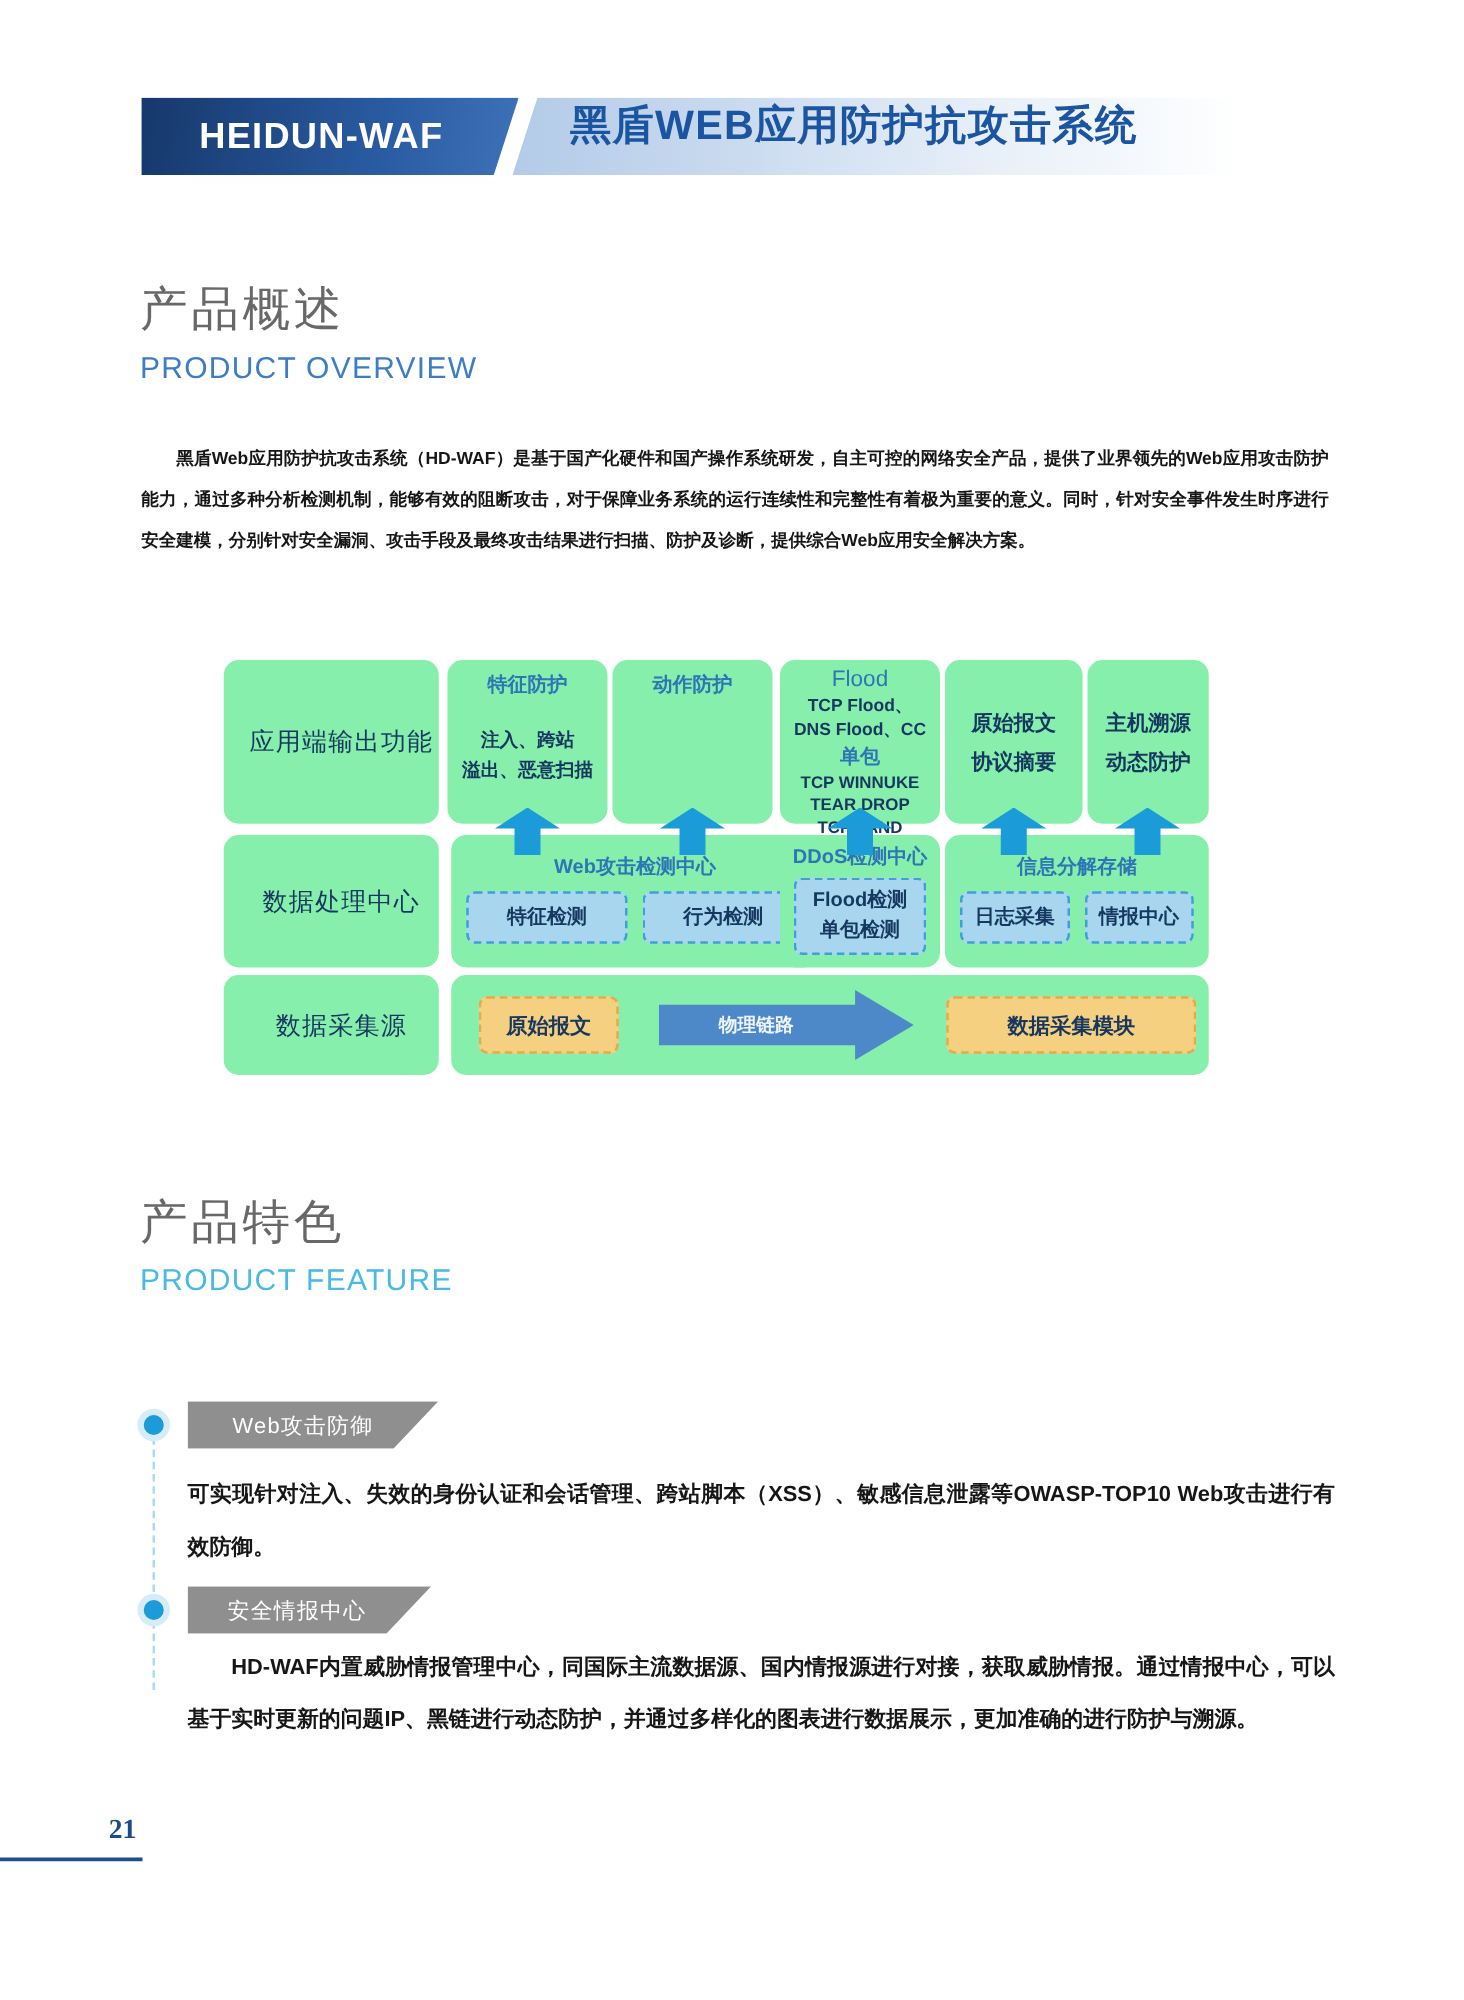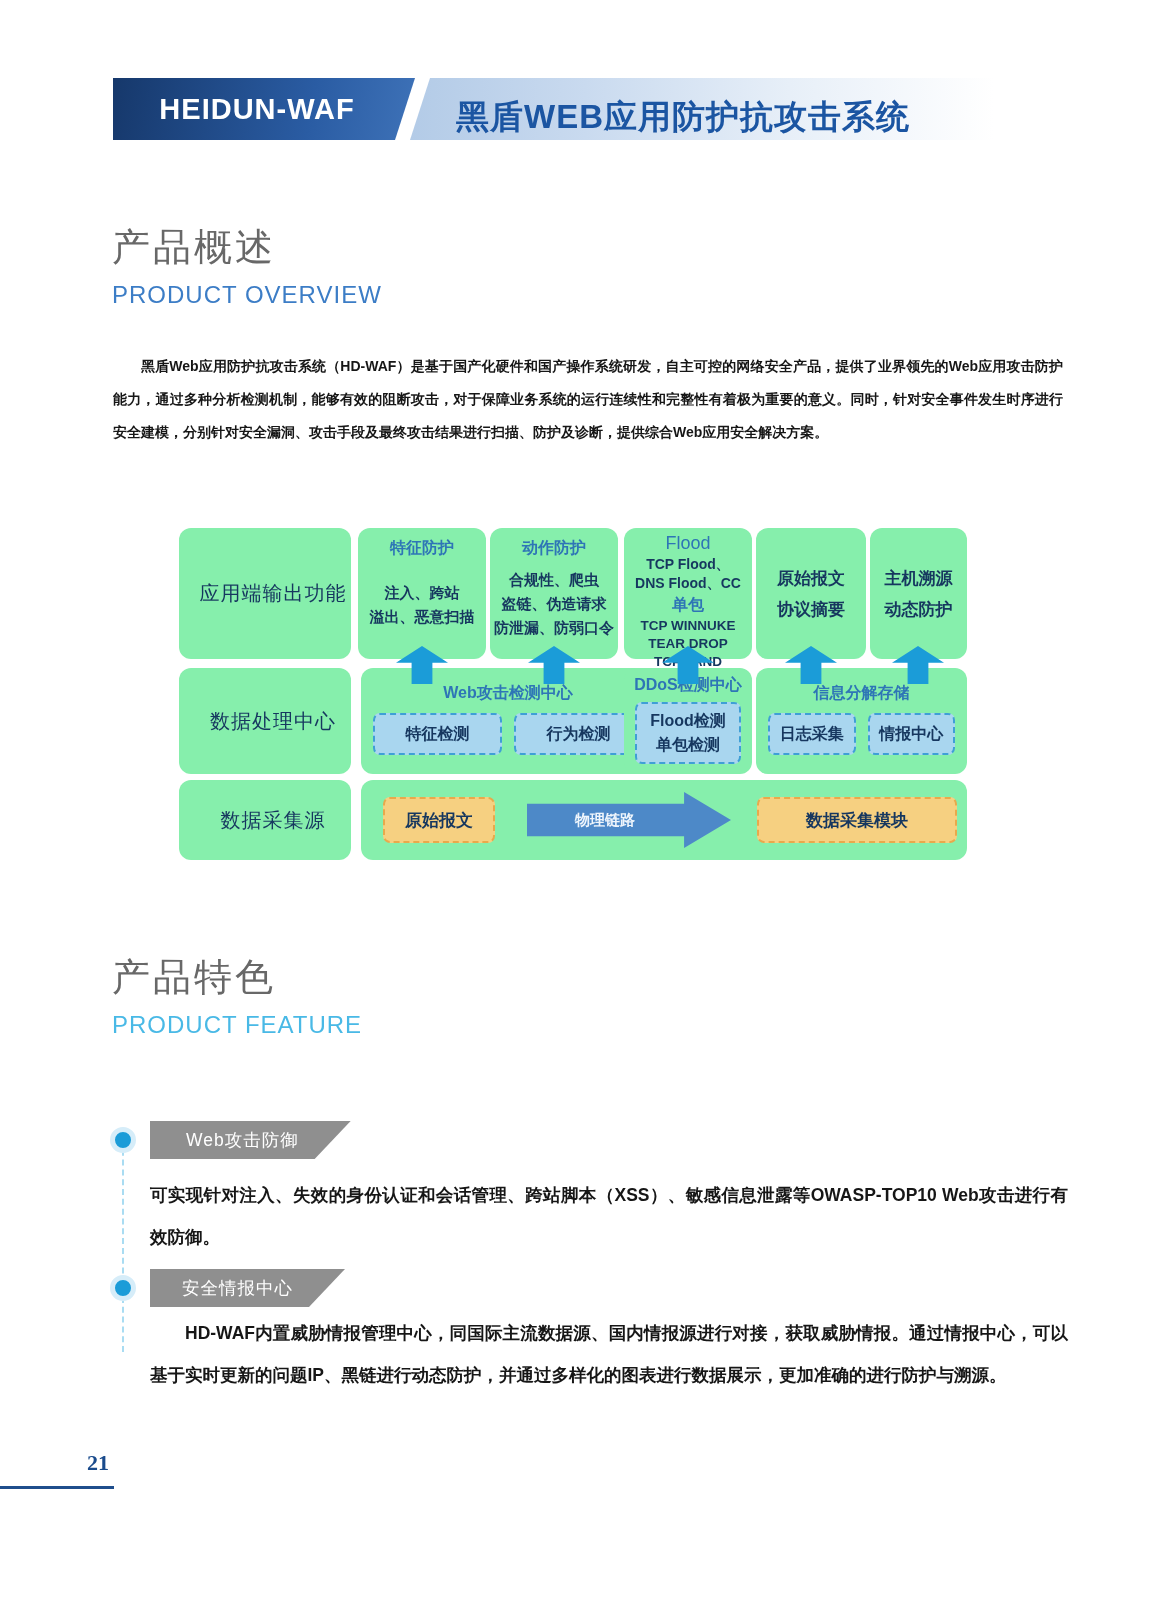--- a/index.html
+++ b/index.html
@@ -17,21 +17,21 @@
     clip-path:polygon(0 0, 100% 0, calc(100% - 20px) 100%, 0 100%);
     display:flex; align-items:center; justify-content:center;
   }
   .banner-dark span {
     color:#ffffff; font-size:29px; font-weight:700; letter-spacing:1px; padding-right:14px;
   }
   .banner-light {
     position:absolute; left:410px; top:78px; width:584px; height:62px;
     background:linear-gradient(90deg,#b3cbe7 0%, #c9daef 30%, #e7eff8 65%, #ffffff 100%);
     clip-path:polygon(20px 0, 100% 0, 100% 100%, 0 100%);
-    display:flex; align-items:flex-end;
+    display:flex; align-items:flex-start;
   }
   .banner-light span {
     color:#1b55a2; font-size:33px; font-weight:700; letter-spacing:1px; margin-left:46px; white-space:nowrap;
   }
 
   
   .sec { position:absolute; left:112px; }
   .sec-overview { top:222px; }
   .sec-feature  { top:952px; }
   .sec-zh { font-size:38px; color:#686868; letter-spacing:3px; font-weight:500; }
@@ -178,25 +178,20 @@
     <div class="dg-box dg-label r1 r1-lbl">应用端输出功能</div>
     <div class="dg-box r1 r1-b1">
       <div class="dg-title">特征防护</div>
       <div class="dg-lines">
         <div>注入、跨站</div>
         <div>溢出、恶意扫描</div>
       </div>
     </div>
     <div class="dg-box r1 r1-b2">
       <div class="dg-title">动作防护</div>
-      <div class="dg-lines">
-        <div>合规性、爬虫</div>
-        <div>盗链、伪造请求</div>
-        <div>防泄漏、防弱口令</div>
-      </div>
     </div>
     <div class="dg-box r1 r1-b3">
       <div class="dg-title">Flood</div>
       <div class="flood-lines">
         <div>TCP Flood、</div>
         <div>DNS Flood、CC</div>
       </div>
       <div class="flood-sub">单包</div>
       <div class="single-lines">
         <div>TCP WINNUKE</div>

